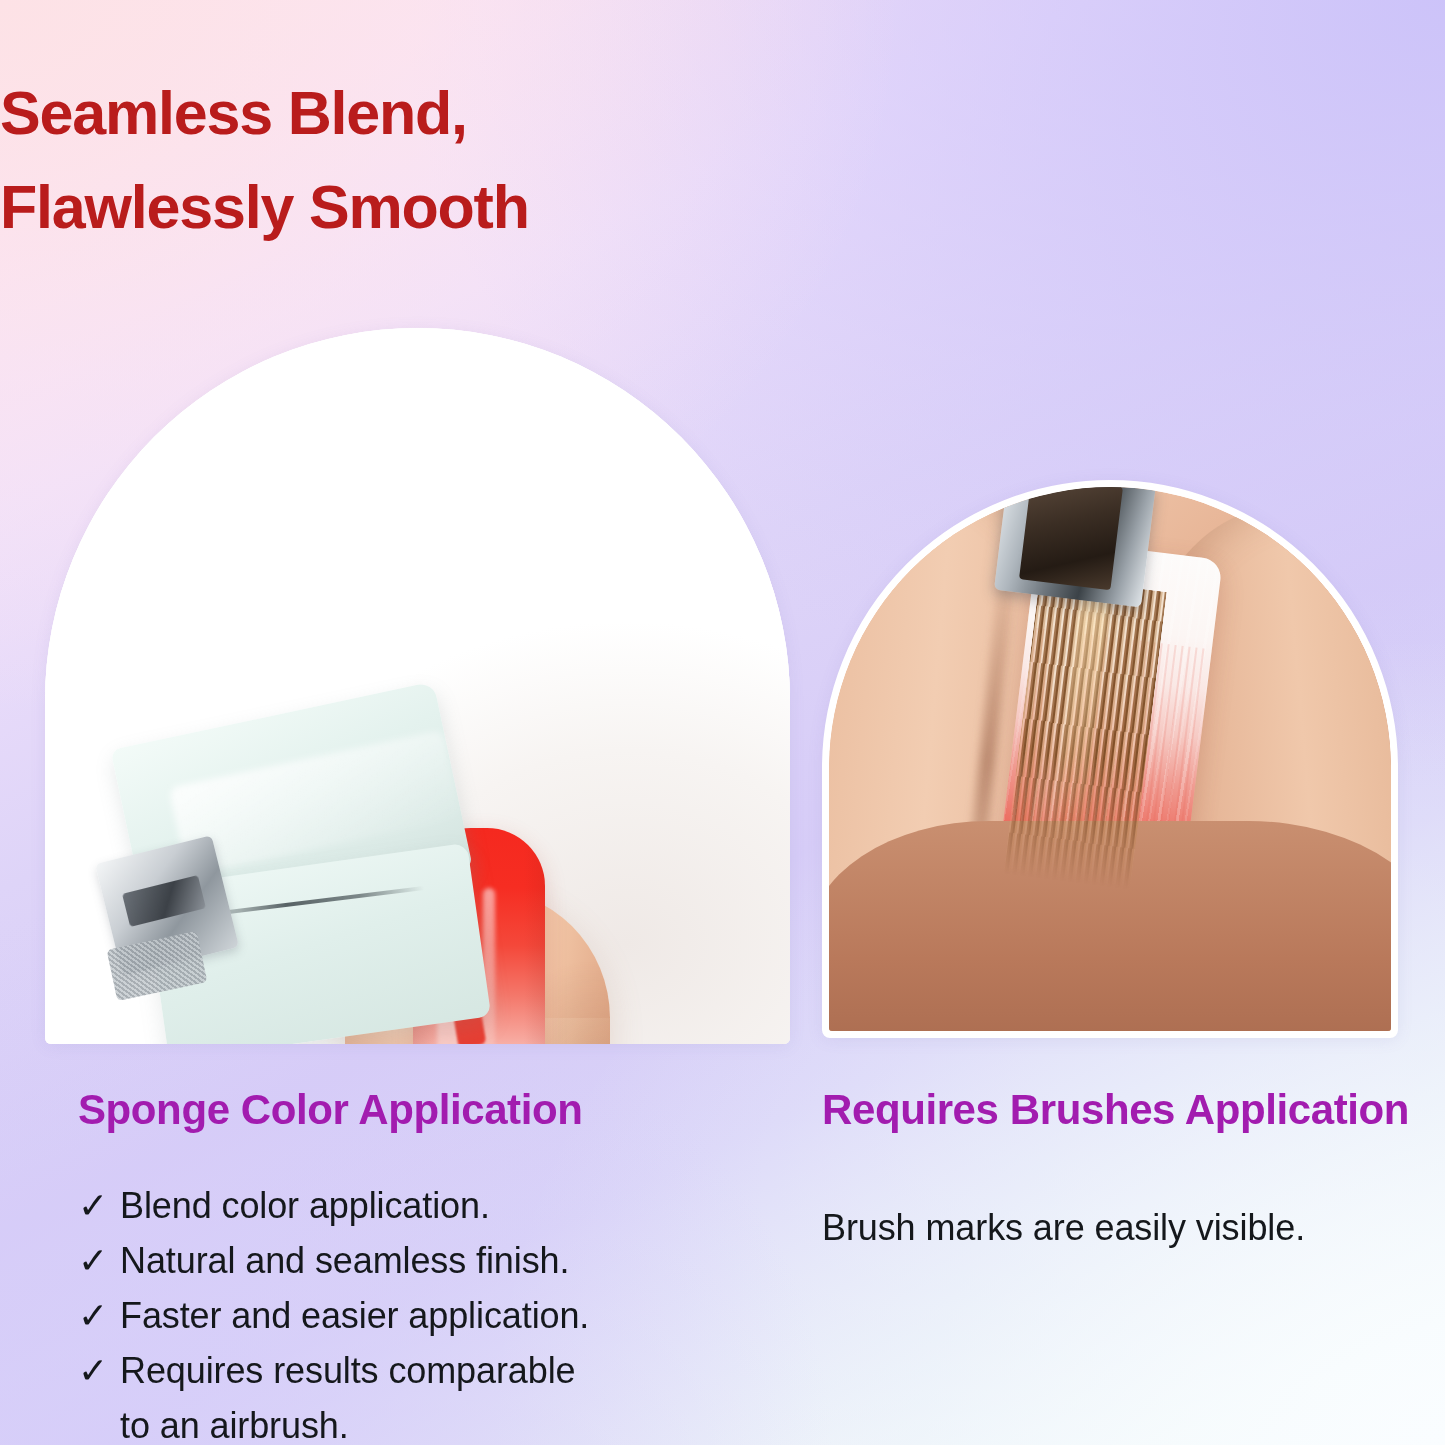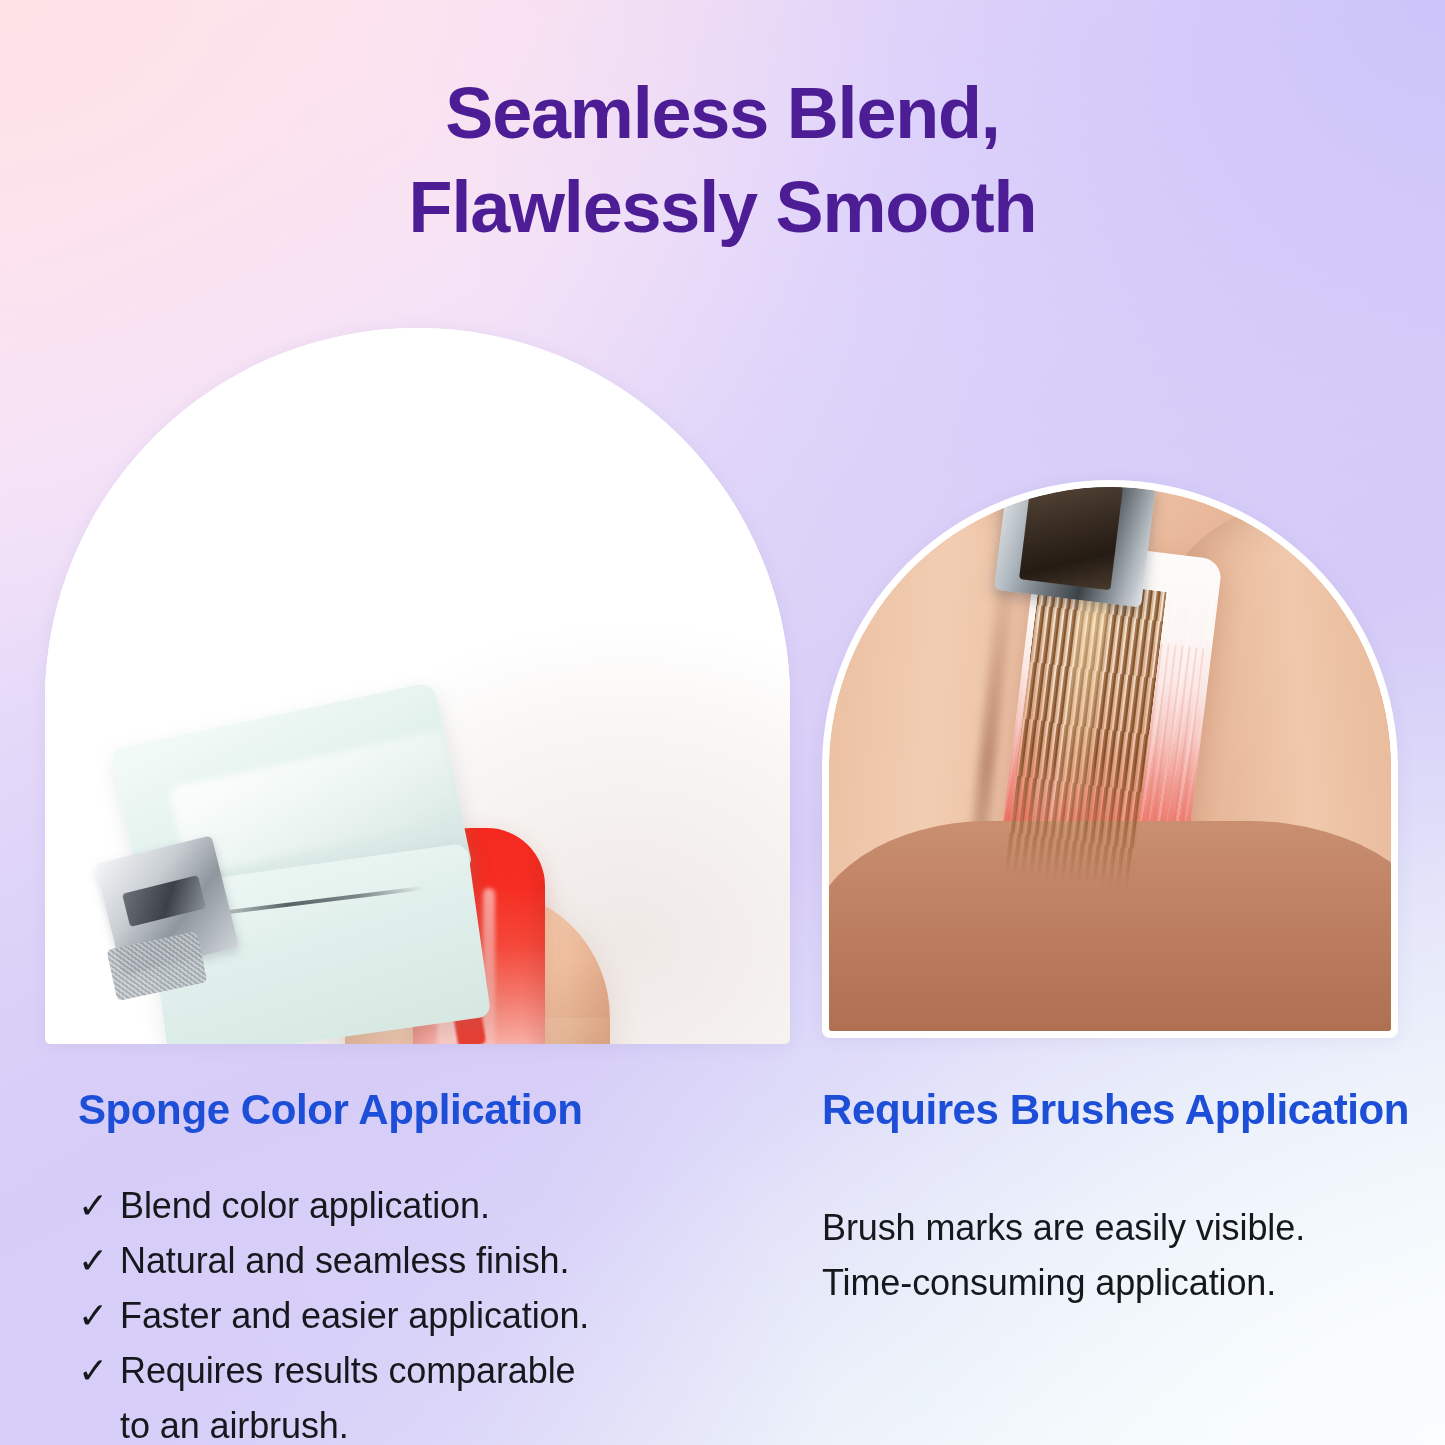--- a/index.html
+++ b/index.html
@@ -18,22 +18,22 @@
   .bg-l3{position:absolute;inset:0;
     background:radial-gradient(95% 75% at 0% 0%,rgba(253,226,230,.98) 0%,rgba(252,229,240,.55) 35%,rgba(250,233,248,0) 66%);}
   .bg-l4{position:absolute;inset:0;
     background:radial-gradient(95% 80% at 100% 100%,rgba(250,253,255,.97) 0%,rgba(240,248,252,.5) 38%,rgba(232,240,250,0) 70%);}
   .bg-l5{position:absolute;inset:0;
     background:radial-gradient(80% 60% at 8% 100%,rgba(214,205,249,.85) 0%,rgba(216,208,249,0) 62%);}
 
   
   #headline{
     position:absolute;left:0;right:0;top:66px;z-index:5;
-    text-align:center;color:#4c1d95;
-    font-size:72px;line-height:94px;font-weight:700;
+    color:#b91c1c;
+    font-size:61px;line-height:94px;font-weight:700;
     letter-spacing:-1.2px;
   }
   #headline .hl-line{display:block;white-space:nowrap;}
 
   
   .card{position:absolute;z-index:4;overflow:hidden;background:#ffffff;}
   #card-left{
     left:45px;top:328px;width:745px;height:716px;
     border-radius:373px 373px 6px 6px;
     box-shadow:0 2px 16px rgba(120,105,180,.10);
@@ -167,21 +167,21 @@
         rgba(225,185,135,.35) 4px 6px,rgba(140,86,40,.80) 6px 8px);
     -webkit-mask-image:linear-gradient(180deg,#000 0%,#000 58%,rgba(0,0,0,.55) 80%,rgba(0,0,0,0) 100%);
     mask-image:linear-gradient(180deg,#000 0%,#000 58%,rgba(0,0,0,.55) 80%,rgba(0,0,0,0) 100%);
     filter:blur(.35px);}
   .brush-hair-hl{position:absolute;left:236px;top:110px;width:30px;height:250px;
     transform:rotate(7deg);
     background:linear-gradient(180deg,rgba(255,228,180,.55),rgba(255,228,180,0));
     filter:blur(2px);}
 
   
-  .col-title{position:absolute;z-index:5;color:#1d4ed8;
+  .col-title{position:absolute;z-index:5;color:#a21caf;
     font-size:42px;font-weight:700;letter-spacing:-.4px;white-space:nowrap;}
   #title-left{left:78px;top:1086px;}
   #title-right{left:822px;top:1086px;}
 
   .bullets{position:absolute;z-index:5;color:#15181c;
     font-size:36px;line-height:55px;letter-spacing:-.1px;}
   #bullets-left{left:78px;top:1178px;width:700px;}
   #bullets-right{left:822px;top:1200px;width:620px;}
 
   .b-row{display:flex;align-items:flex-start;}
@@ -267,14 +267,13 @@
     <span class="b-check">✓</span>
     <span class="b-text">Requires results comparable</span>
   </div>
   <div class="b-cont">to an airbrush.</div>
 
 </div>
 
 <div class="col-title" id="title-right">Requires Brushes Application</div>
 <div class="bullets" id="bullets-right">
   <div class="p-row">Brush marks are easily visible.</div>
-  <div class="p-row">Time-consuming application.</div>
 </div>
 
 </body></html>

